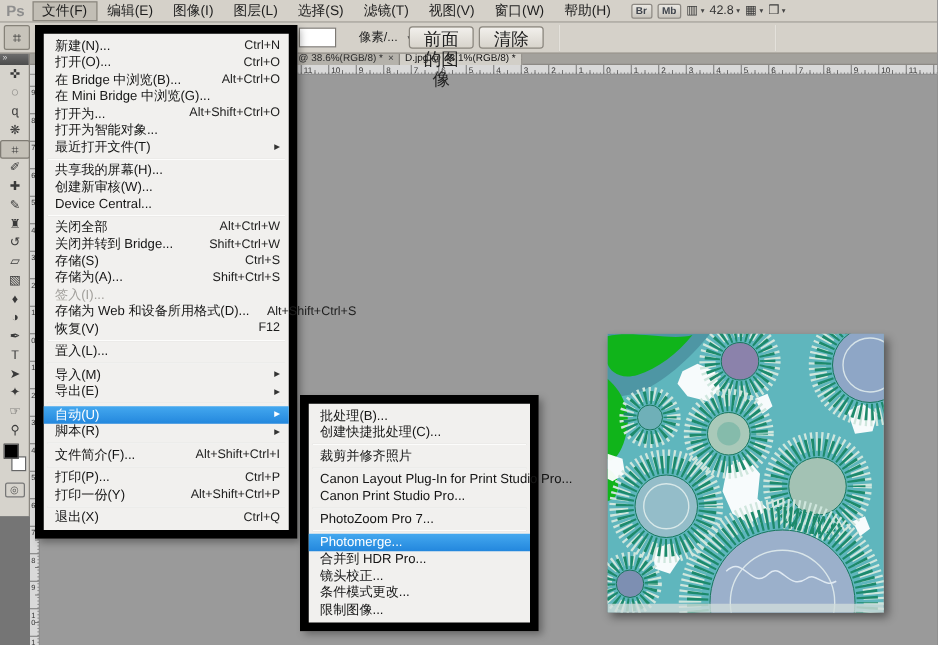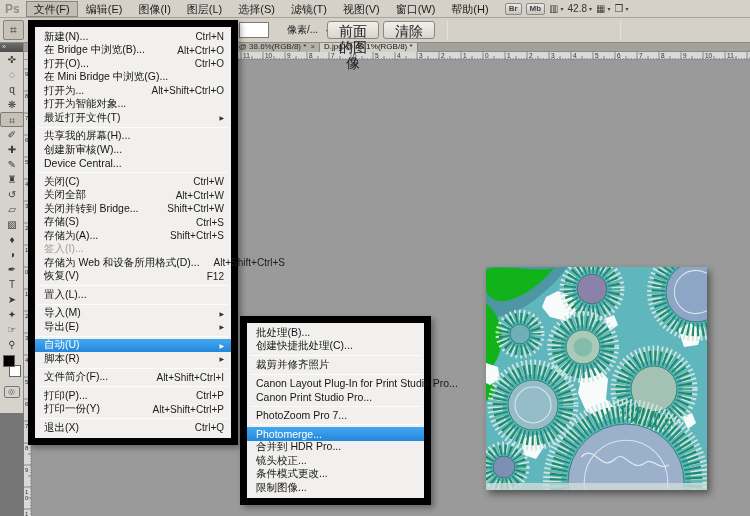--- a/index.html
+++ b/index.html
@@ -287,28 +287,28 @@
         <rect x="0" y="216" width="221" height="7" fill="#cfdcda" opacity="0.8"></rect>
       </svg>
     </div>
 
   <div class="popup" id="file-menu" style="left:28px;top:20px;width:210px;">
       <div class="prow">
         <span class="lbl">新建(N)...</span>
         <span class="sc">Ctrl+N</span>
       </div>
       <div class="prow">
+        <span class="lbl">打开(O)...</span>
+        <span class="sc">Ctrl+O</span>
+      </div>
+      <div class="prow">
         <span class="lbl">在 Bridge 中浏览(B)...</span>
         <span class="sc">Alt+Ctrl+O</span>
       </div>
       <div class="prow">
-        <span class="lbl">打开(O)...</span>
-        <span class="sc">Ctrl+O</span>
-      </div>
-      <div class="prow">
         <span class="lbl">在 Mini Bridge 中浏览(G)...</span>
       </div>
       <div class="prow">
         <span class="lbl">打开为...</span>
         <span class="sc">Alt+Shift+Ctrl+O</span>
       </div>
       <div class="prow">
         <span class="lbl">打开为智能对象...</span>
       </div>
       <div class="prow">
@@ -319,24 +319,20 @@
       <div class="prow">
         <span class="lbl">共享我的屏幕(H)...</span>
       </div>
       <div class="prow">
         <span class="lbl">创建新审核(W)...</span>
       </div>
       <div class="prow">
         <span class="lbl">Device Central...</span>
       </div>
       <div class="psep"></div>
-      <div class="prow">
-        <span class="lbl">关闭(C)</span>
-        <span class="sc">Ctrl+W</span>
-      </div>
       <div class="prow">
         <span class="lbl">关闭全部</span>
         <span class="sc">Alt+Ctrl+W</span>
       </div>
       <div class="prow">
         <span class="lbl">关闭并转到 Bridge...</span>
         <span class="sc">Shift+Ctrl+W</span>
       </div>
       <div class="prow">
         <span class="lbl">存储(S)</span>

